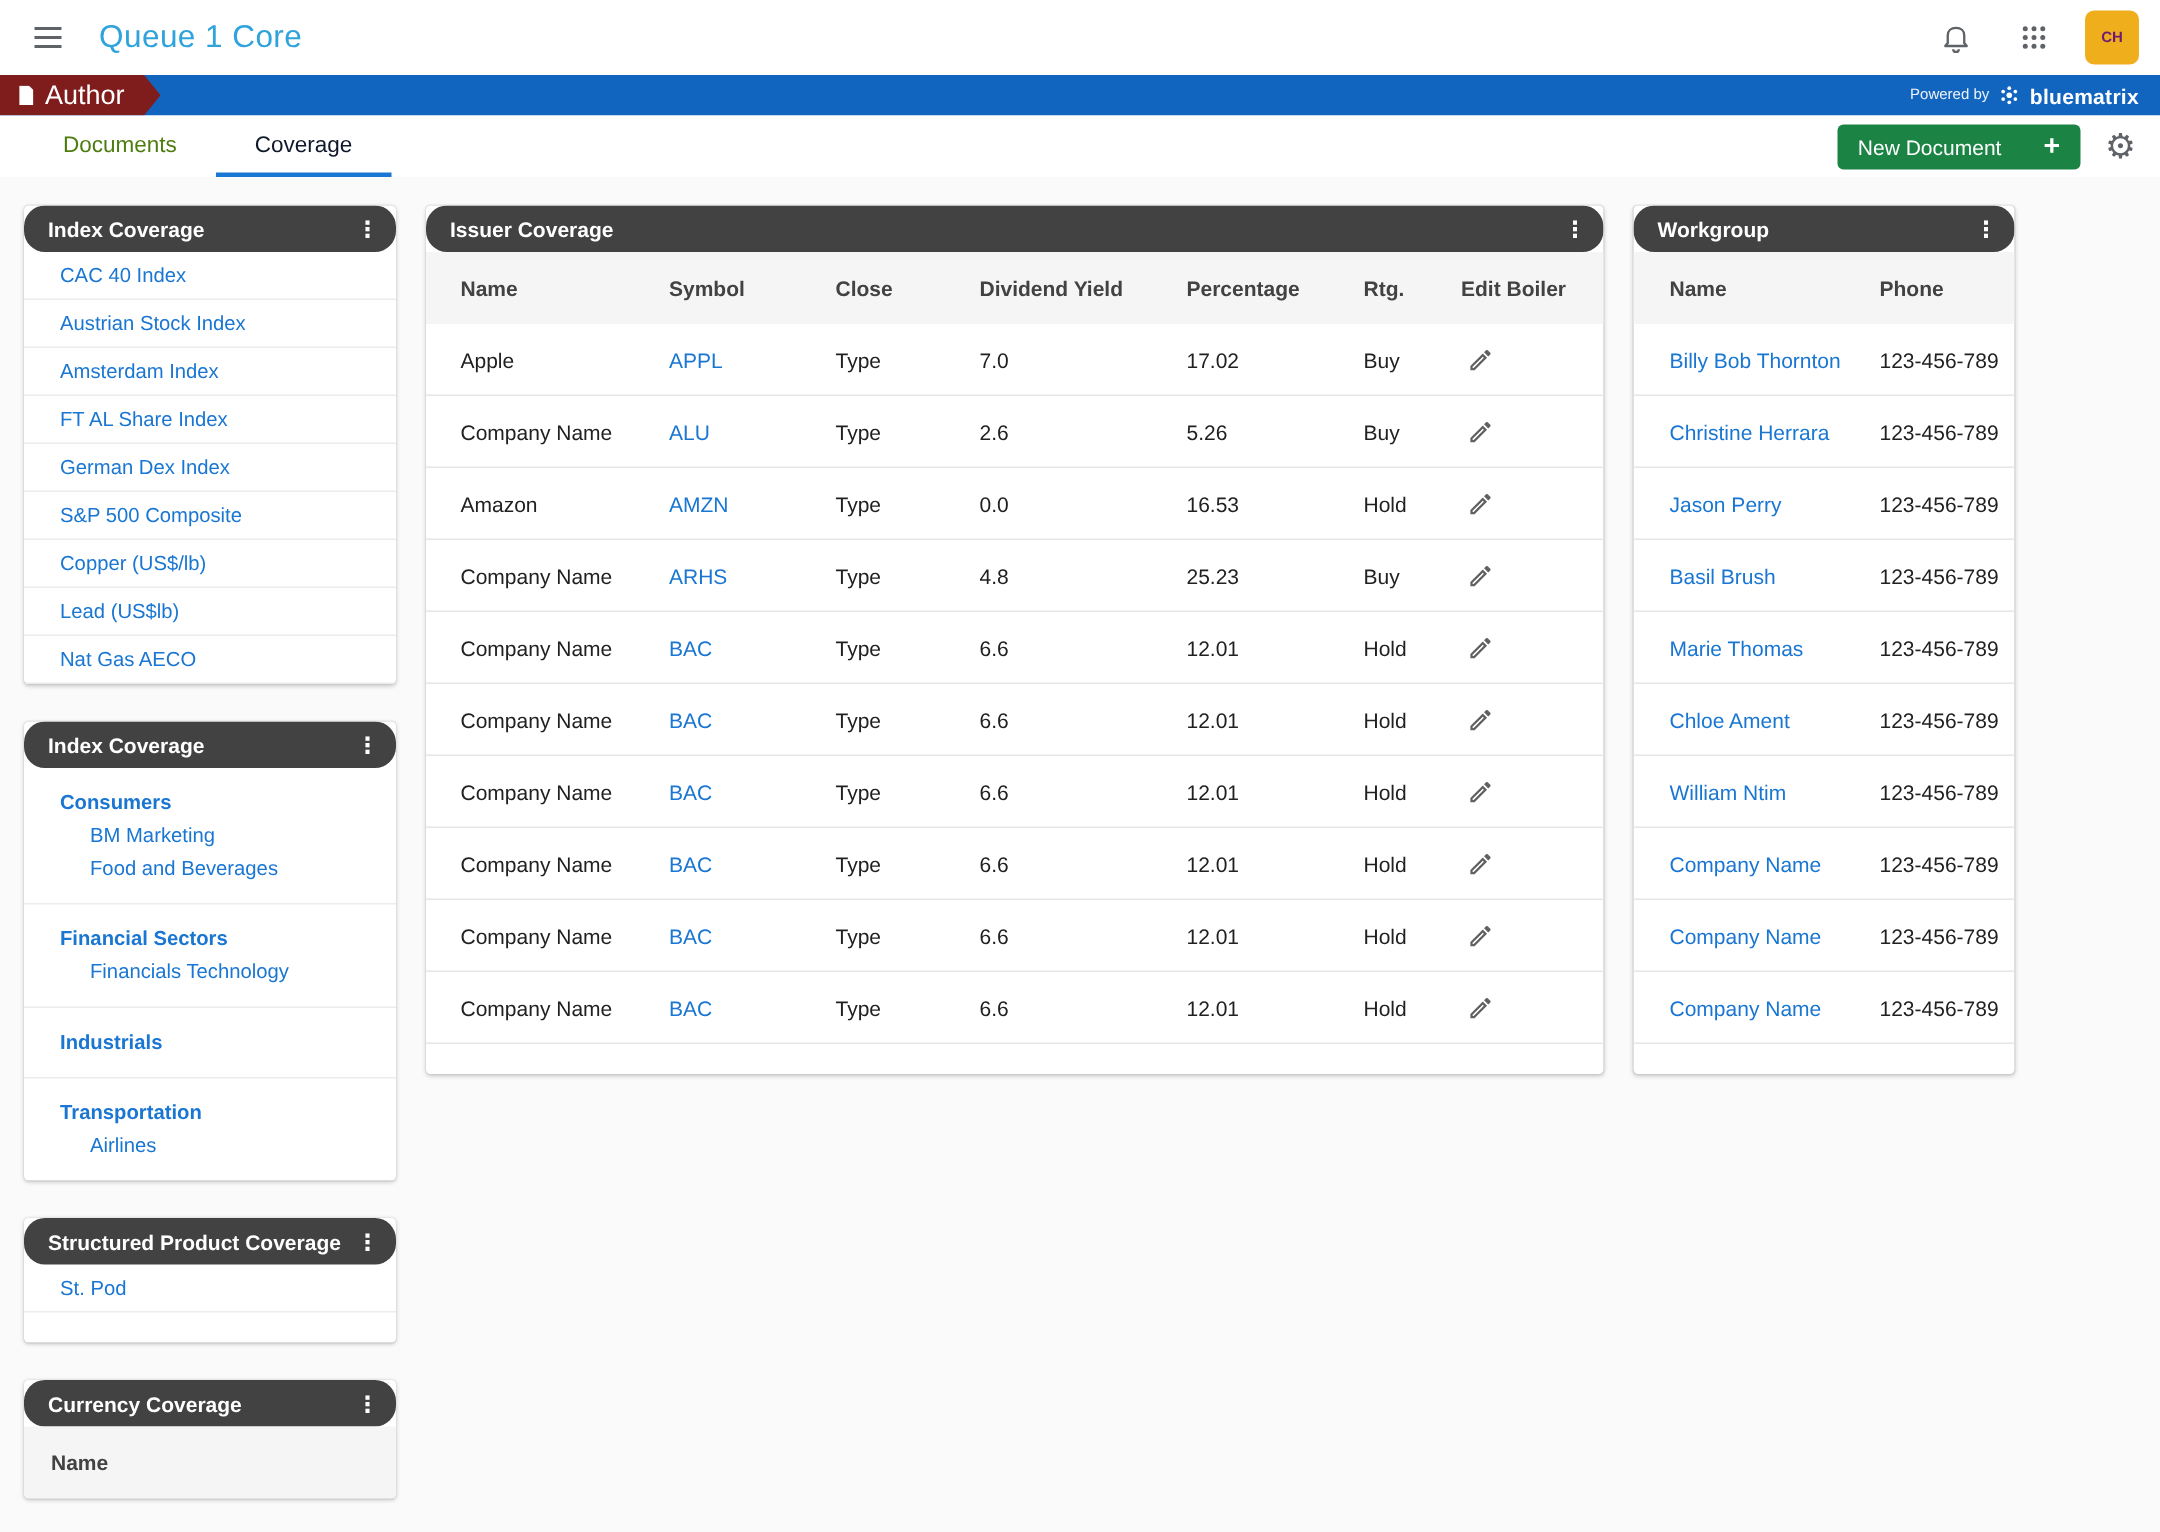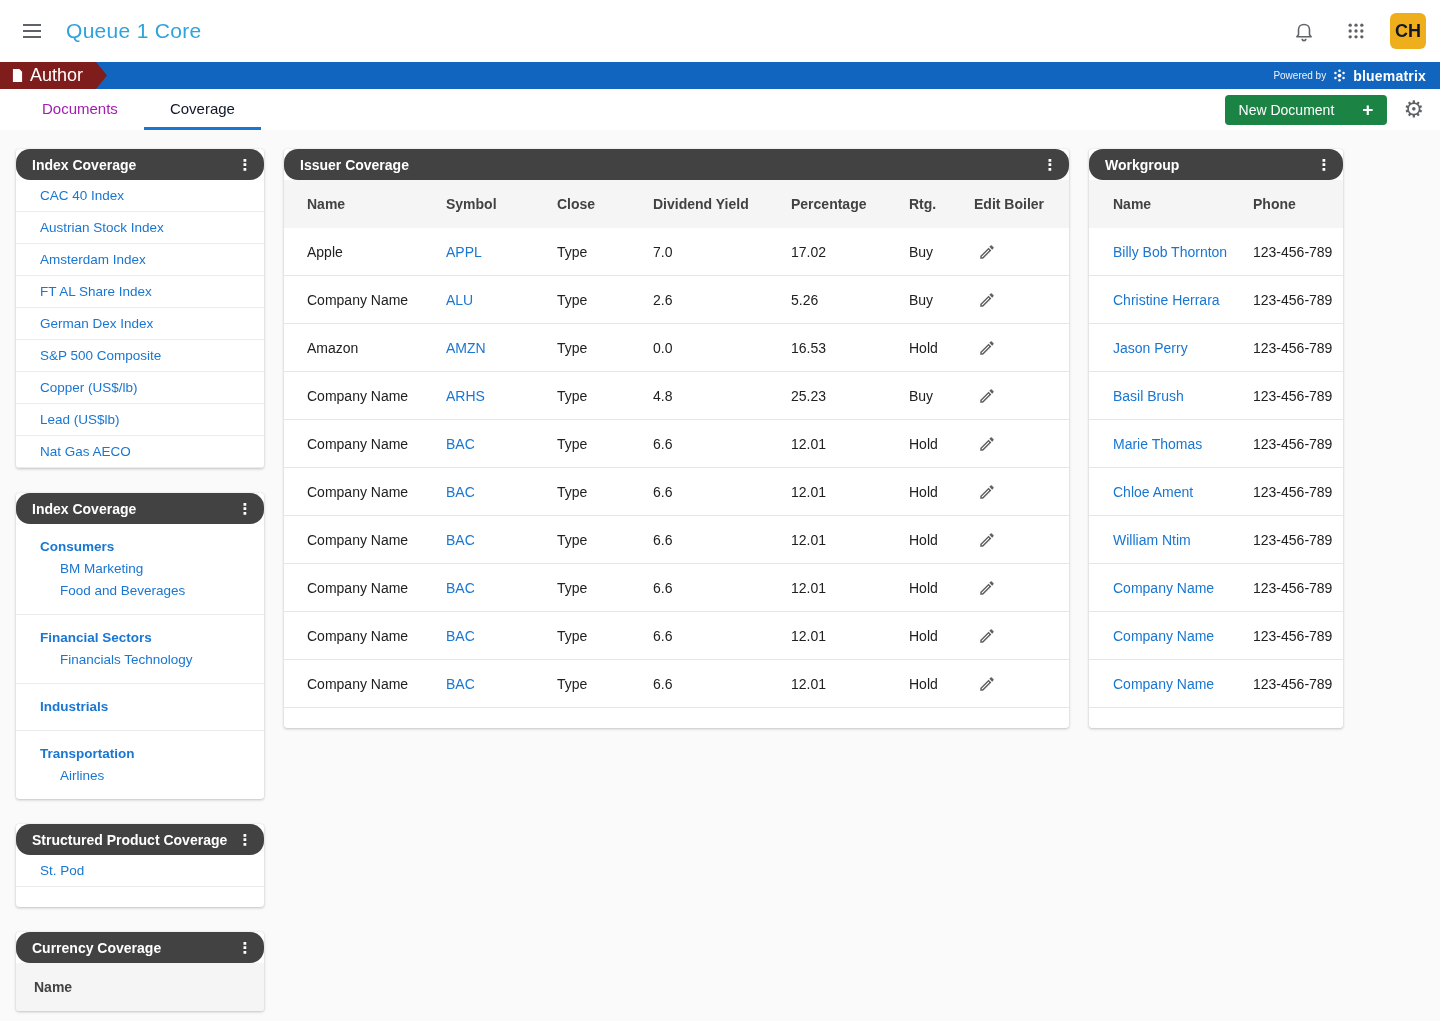--- a/index.html
+++ b/index.html
@@ -1,35 +1,35 @@
 <!DOCTYPE html>
 <html><head>
 <meta charset="utf-8">
 <style>
   * { box-sizing:border-box; margin:0; padding:0; }
   html,body { width:1440px; height:1021px; overflow:hidden; }
   body { background:#fafafa; font-family:"Liberation Sans","DejaVu Sans",sans-serif; color:#212121; }
 
   
-  .topbar { height:62px; background:#fff; display:flex; align-items:center; padding:0 14px; gap:16px; }
+  .topbar { height:50px; background:#fff; display:flex; align-items:center; padding:0 14px; gap:16px; }
   .logo { font-size:21px; color:#2FA3DC; letter-spacing:.3px; cursor:pointer; }
   .topbar-spacer { flex:1; }
   .iconbtn { width:36px; height:36px; display:flex; align-items:center; justify-content:center; cursor:pointer; border-radius:50%; }
-  .avatar { width:36px; height:36px; border-radius:6px; background:#EFAF1C; color:#0f172a; font-weight:bold; font-size:18px; display:flex; align-items:center; justify-content:center; cursor:pointer; }
+  .avatar { width:36px; height:36px; border-radius:6px; background:#EFAF1C; color:#701a75; font-weight:bold; font-size:10px; display:flex; align-items:center; justify-content:center; cursor:pointer; }
 
   
   .bluebar { height:27px; background:#1265BF; display:flex; align-items:center; justify-content:space-between; }
   .author-chip { height:27px; background:#7f1d1d; color:#fff; font-size:18px; display:flex; align-items:center; gap:7px; padding:0 24px 0 12px; clip-path:polygon(0 0, calc(100% - 11px) 0, 100% 50%, calc(100% - 11px) 100%, 0 100%); cursor:pointer; }
   .powered { display:flex; align-items:center; gap:6px; color:#fff; padding-right:14px; }
   .powered .pb { font-size:10px; opacity:.92; }
   .powered .brand { font-size:14px; font-weight:bold; letter-spacing:.2px; }
 
   
   .tabsrow { height:41px; background:#fff; display:flex; align-items:stretch; padding:0 16px; }
-  .tab { display:flex; align-items:center; padding:0 26px; font-size:15px; color:#a21caf; cursor:pointer; border-bottom:3px solid transparent; }
+  .tab { display:flex; align-items:center; padding:0 26px; font-size:15px; color:#4d7c0f; cursor:pointer; border-bottom:3px solid transparent; }
   .tab.active { color:#0f172a; border-bottom-color:#1976D2; }
   .tabsrow-right { margin-left:auto; display:flex; align-items:center; gap:16px; }
   .btn-green { background:#1B8445; color:#fff; border:none; border-radius:4px; height:30px; padding:0 14px; font-size:14px; display:flex; align-items:center; gap:28px; cursor:pointer; font-family:inherit; }
   .btn-green .plus { font-size:19px; line-height:1; font-weight:bold; }
   .gear { font-size:23px; color:#5f6368; cursor:pointer; line-height:1; }
 
   
   .main { display:flex; gap:20px; padding:19px 16px 0 16px; align-items:flex-start; }
   .col-left { width:248px; flex:none; display:flex; flex-direction:column; gap:25px; }
   .col-mid { width:785px; flex:none; }

